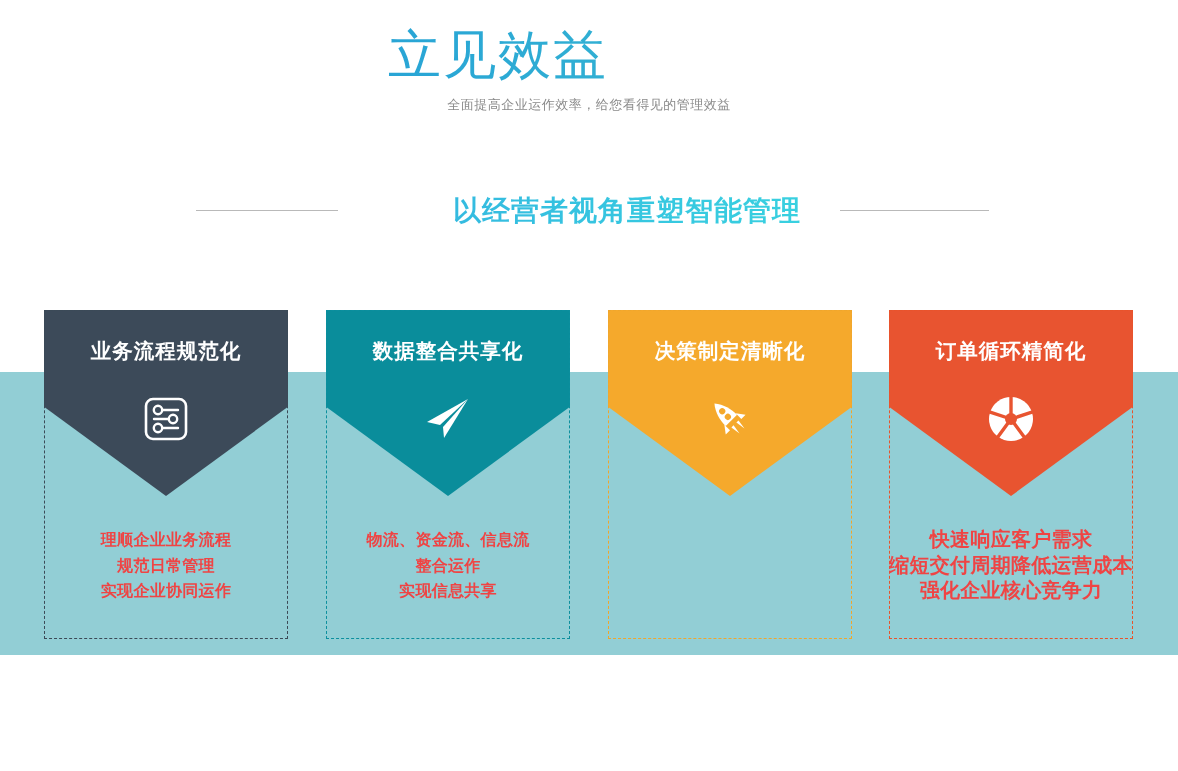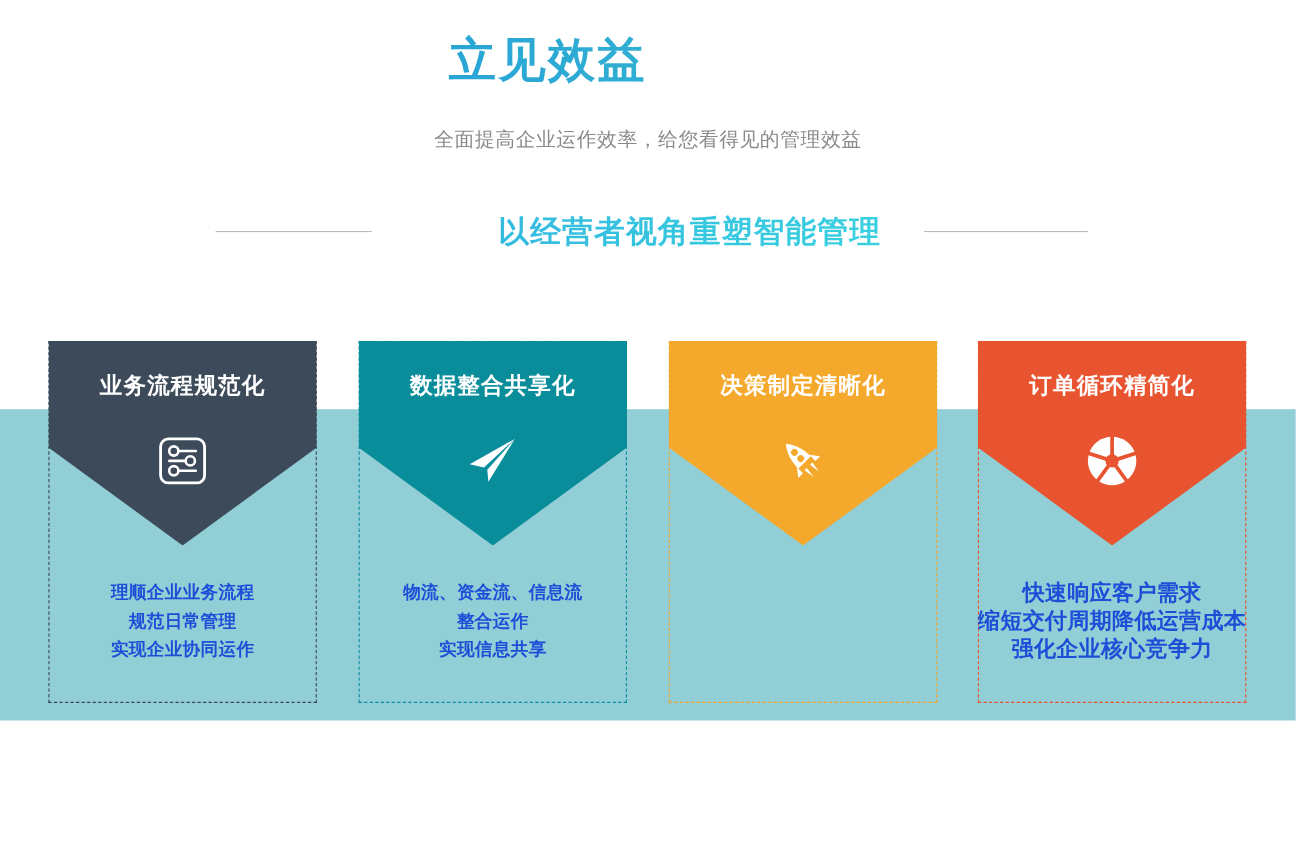--- a/index.html
+++ b/index.html
@@ -29,38 +29,38 @@
     background: #92ced5;
   }
 
   
   .hero-title {
     position: absolute;
     left: 0;
     top: 26px;
     width: 996px;
     text-align: center;
-    font-size: 43px;
-    font-weight: bold;
+    font-size: 53px;
+    font-weight: normal;
     letter-spacing: 2px;
     line-height: 58px;
     background: linear-gradient(90deg, #2196d8 0%, #2aa7d5 45%, #41c4cf 100%);
     -webkit-background-clip: text;
     background-clip: text;
     color: transparent;
     -webkit-text-fill-color: transparent;
   }
 
   .hero-sub {
     position: absolute;
     left: 0;
-    top: 114px;
-    width: 1178px;
-    text-align: center;
-    font-size: 18px;
+    top: 92px;
+    width: 1178px;
+    text-align: center;
+    font-size: 13px;
     line-height: 26px;
     color: #8a8a8a;
     letter-spacing: 0.5px;
   }
 
   
   .section-head {
     position: absolute;
     left: 0;
     top: 188px;
@@ -168,21 +168,21 @@
 
   .card-body {
     position: absolute;
     left: 0;
     top: 217px;
     width: 244px;
     text-align: center;
     font-size: 16px;
     font-weight: bold;
     line-height: 25.5px;
-    color: #1d4ed8;
+    color: #ef4444;
     letter-spacing: 0.3px;
     white-space: pre-line;
   }
   .card-4 .card-body { font-size: 20px; }
 </style>
 </head>
 <body>
 
 <div id="page">
 

